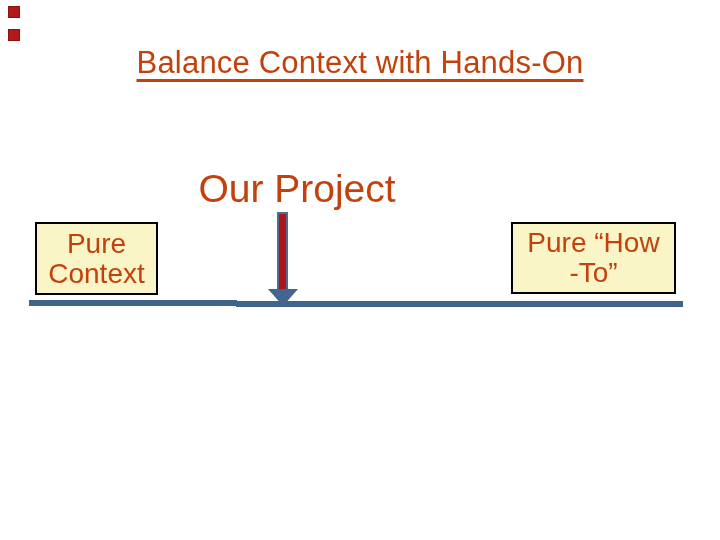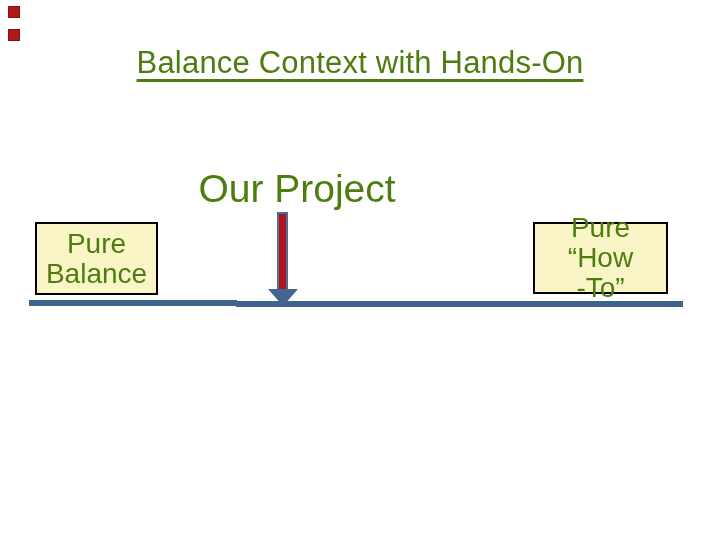--- a/index.html
+++ b/index.html
@@ -1,18 +1,18 @@
 <!DOCTYPE html>
 <html><head>
 <meta charset="utf-8">
 <style>
   html,body{margin:0;padding:0;background:#ffffff;}
   .slide{
     position:relative;width:720px;height:540px;background:#ffffff;
-    font-family:"Liberation Sans",sans-serif;color:#4d7c0f;overflow:hidden;
+    font-family:"Liberation Sans",sans-serif;color:#c2410c;overflow:hidden;
   }
   .title{
     position:absolute;top:45px;left:0;width:100%;margin:0;
     text-align:center;font-size:31px;font-weight:400;line-height:36px;
     letter-spacing:.2px;
     text-decoration:underline;text-decoration-thickness:3px;text-underline-offset:6px;
   }
   .project-label{
     position:absolute;top:171px;left:297px;transform:translateX(-50%);
     font-size:39px;line-height:36px;white-space:nowrap;
@@ -28,21 +28,21 @@
   }
   .spectrum-seg{position:absolute;height:6px;background:#3F6489;z-index:1;}
   .seg-left{left:29px;top:300px;width:208px;}
   .seg-right{left:236px;top:301px;width:447px;}
   .box{
     position:absolute;background:#FAF5C6;border:2px solid #000000;
     display:flex;flex-direction:column;justify-content:center;align-items:center;
     text-align:center;font-size:28px;line-height:30px;z-index:2;box-sizing:border-box;
   }
   .box-left{left:35px;top:222px;width:123px;height:73px;}
-  .box-right{left:533px;top:222px;width:135px;height:72px;}
+  .box-right{left:511px;top:222px;width:165px;height:72px;}
   .marker{
     position:absolute;width:12px;height:12px;background:#B11A1A;
     border:1px solid #8C1212;box-sizing:border-box;z-index:4;
   }
   .m1{left:8px;top:6px;}
   .m2{left:8px;top:29px;}
 </style>
 </head>
 <body>
 
@@ -56,21 +56,21 @@
   <div class="project-label">Our Project</div>
 
   <div class="arrow-shaft"></div>
   <div class="arrow-head"></div>
 
   <div class="spectrum-seg seg-left"></div>
   <div class="spectrum-seg seg-right"></div>
 
   <div class="box box-left">
     <div>Pure</div>
-    <div>Balance</div>
+    <div>Context</div>
   </div>
 
   <div class="box box-right">
     <div>Pure “How</div>
     <div>-To”</div>
   </div>
 
 </div>
 
 </body></html>

